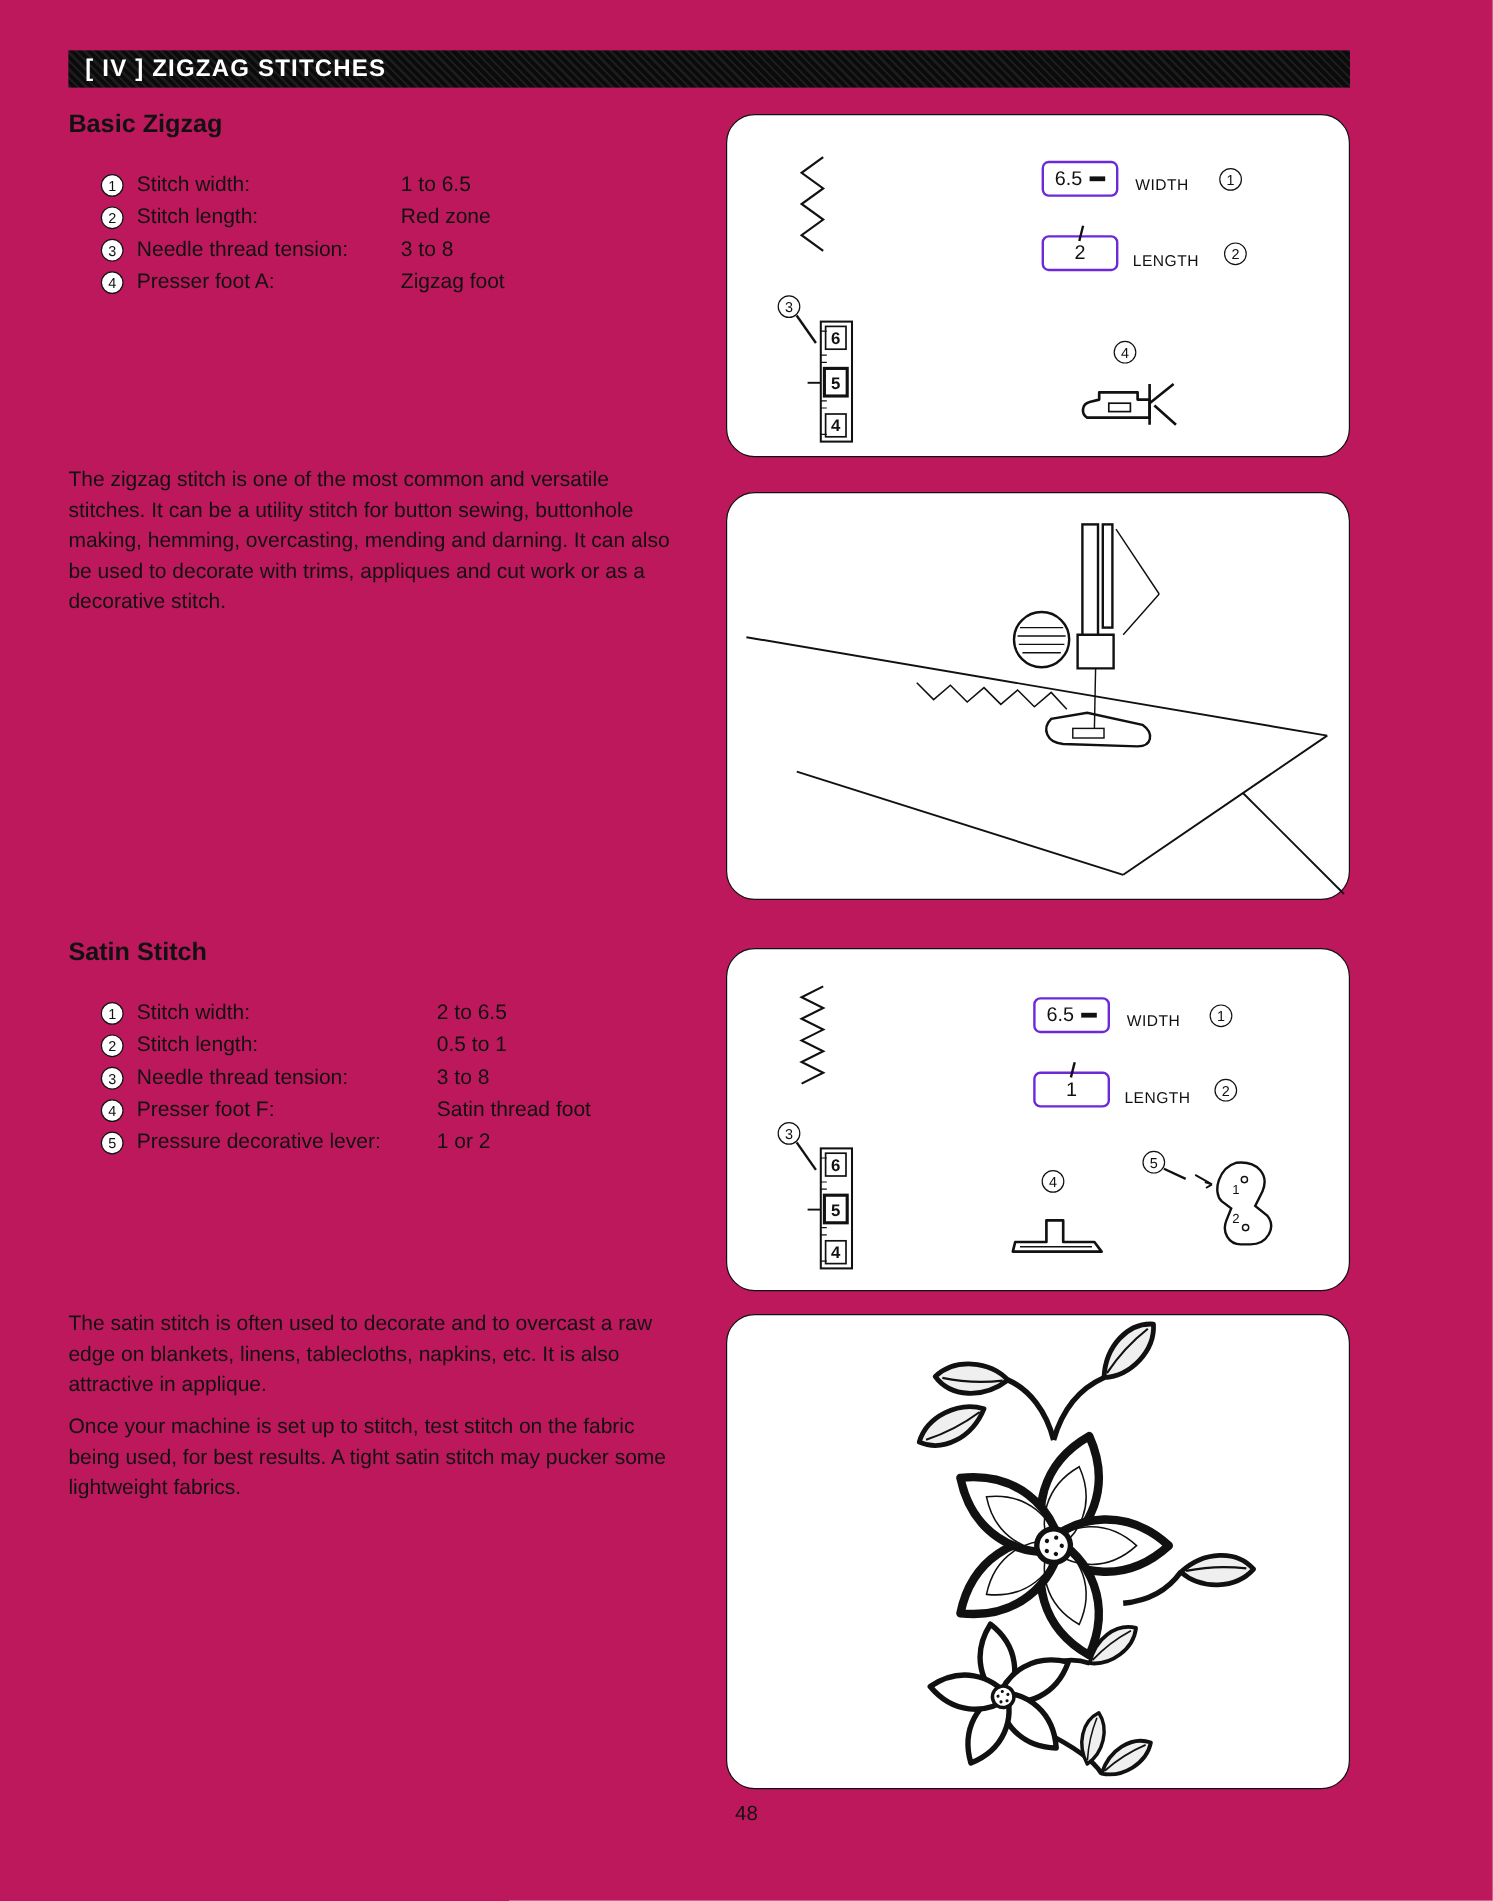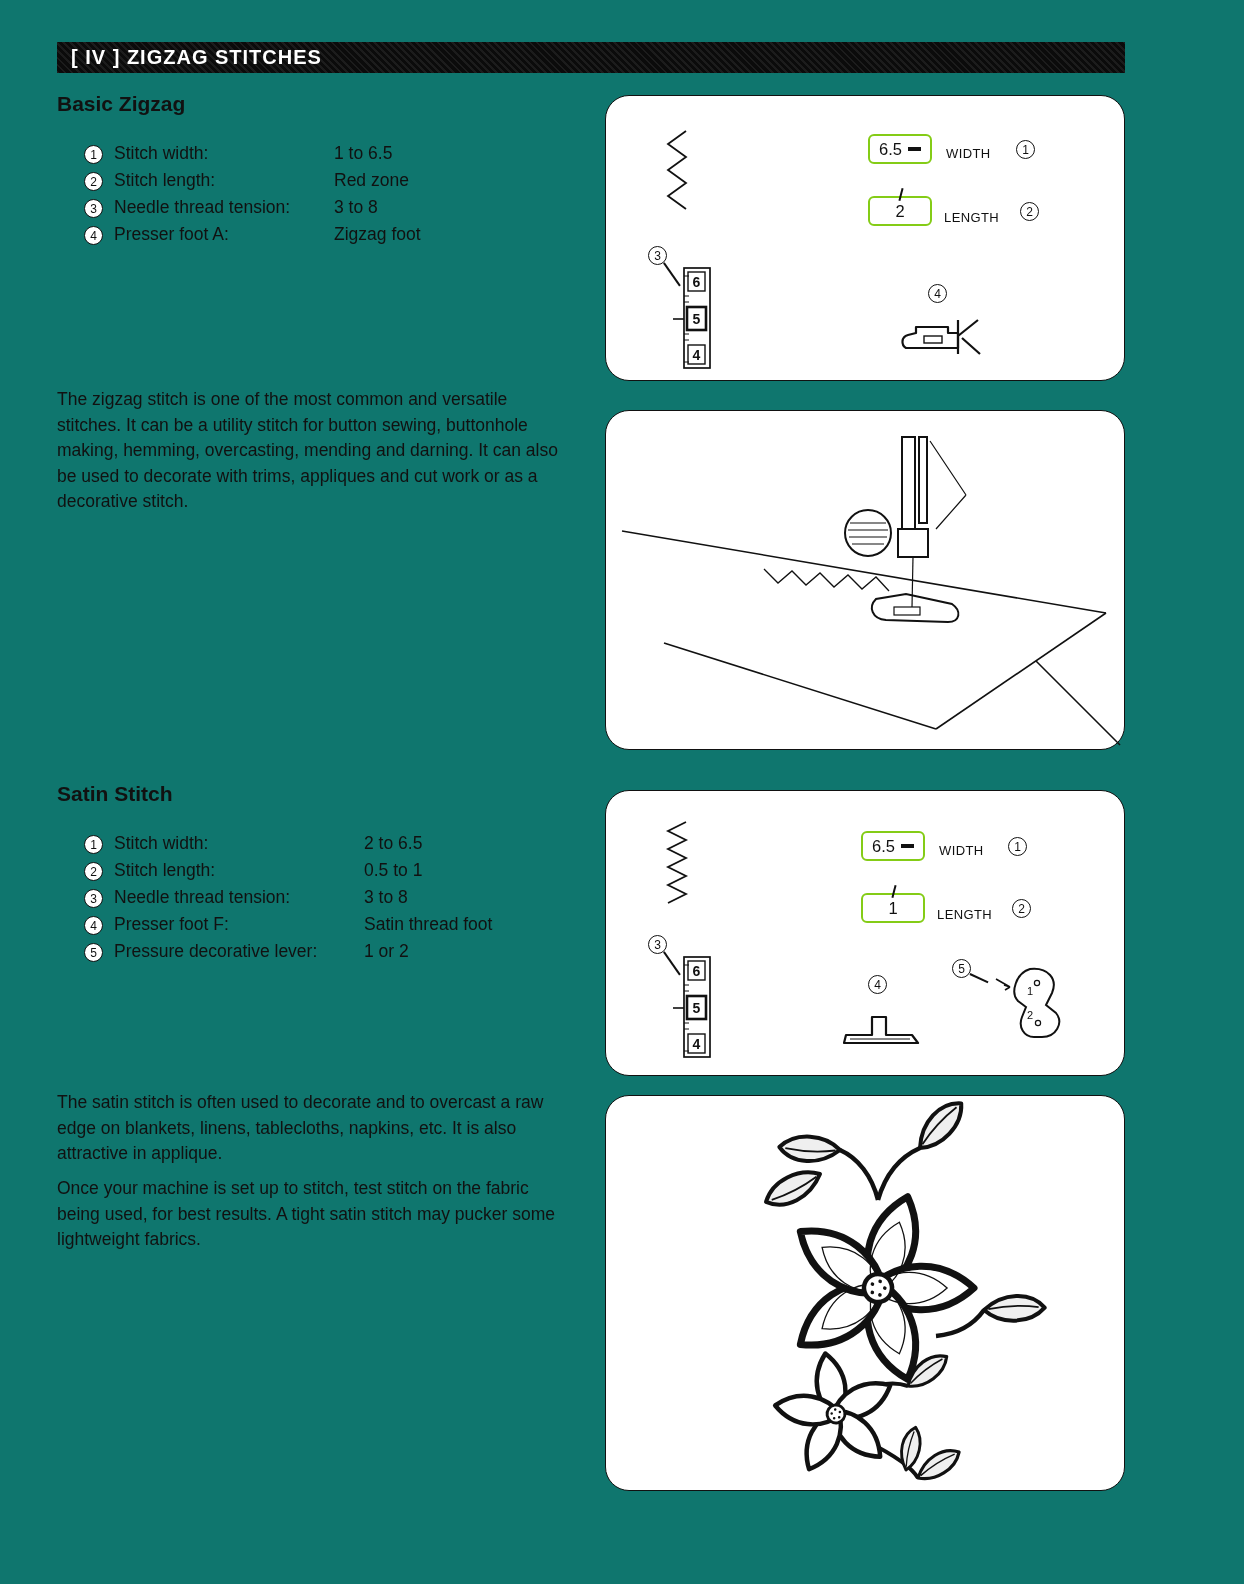--- a/index.html
+++ b/index.html
@@ -1,18 +1,18 @@
 <!DOCTYPE html>
 <html><head>
 <meta charset="utf-8">
 <style>
   * { margin:0; padding:0; box-sizing:border-box; }
   html,body { background:#e8e8e8; }
   body { font-family:"Liberation Sans", sans-serif; color:#111; }
-  .page { position:relative; width:1244px; height:1584px; background:#0f766e; margin:0 auto; overflow:hidden; }
+  .page { position:relative; width:1244px; height:1584px; background:#be185d; margin:0 auto; overflow:hidden; }
 
   .header-bar { position:absolute; left:57px; top:42px; width:1068px; height:31px;
     background:#0b0b0b; color:#fff; font-weight:bold; font-size:20px; line-height:31px;
     padding-left:14px; letter-spacing:1px;
     background-image:repeating-linear-gradient(45deg, rgba(255,255,255,0.07) 0 2px, transparent 2px 5px); }
 
   h2.sec { position:absolute; left:57px; font-size:21px; font-weight:bold; }
   .h-basic { top:92px; } .h-satin { top:782px; }
 
   .spec-list { position:absolute; left:84px; }
@@ -29,21 +29,21 @@
   .para1 { top:387px; } .para2 { top:1090px; } .para3 { top:1176px; }
 
   .panel { position:absolute; left:605px; width:520px; border:1.7px solid #111;
     border-radius:24px; background:#fff; }
   .panel1 { top:95px; height:286px; }
   .panel2 { top:410px; height:340px; }
   .panel3 { top:790px; height:286px; }
   .panel4 { top:1095px; height:396px; }
   .panel > * { position:absolute; }
 
-  .ctrl { width:64px; height:30px; border:2px solid #84cc16; border-radius:6px;
+  .ctrl { width:64px; height:30px; border:2px solid #6d28d9; border-radius:6px;
     display:flex; align-items:center; justify-content:center; font-size:16.5px; background:#fff; }
   .width-dash { width:13px; height:4px; background:#111; margin-left:6px; }
   .needle-mark { position:absolute; top:-10px; left:50%; width:2px; height:13px;
     background:#111; transform:rotate(14deg); }
   .ctrl-label { font-size:13px; letter-spacing:0.4px; }
   .co { position:absolute; }
   .pointer { height:1.7px; background:#111; transform-origin:left center; }
 
   .page-number { position:absolute; left:0; right:0; top:1502px; text-align:center; font-size:17px; }
 
@@ -318,14 +318,15 @@
           <circle cx="0" cy="-7" r="2"></circle>
             <circle cx="6.5" cy="-2" r="2"></circle>
             <circle cx="4" cy="6" r="2"></circle>
           <circle cx="-4" cy="6" r="2"></circle>
             <circle cx="-6.5" cy="-2" r="2"></circle>
         </g>
       </g>
     </svg>
   </div>
 
+  <div class="page-number">48</div>
 
 </div>
 
 </body></html>

